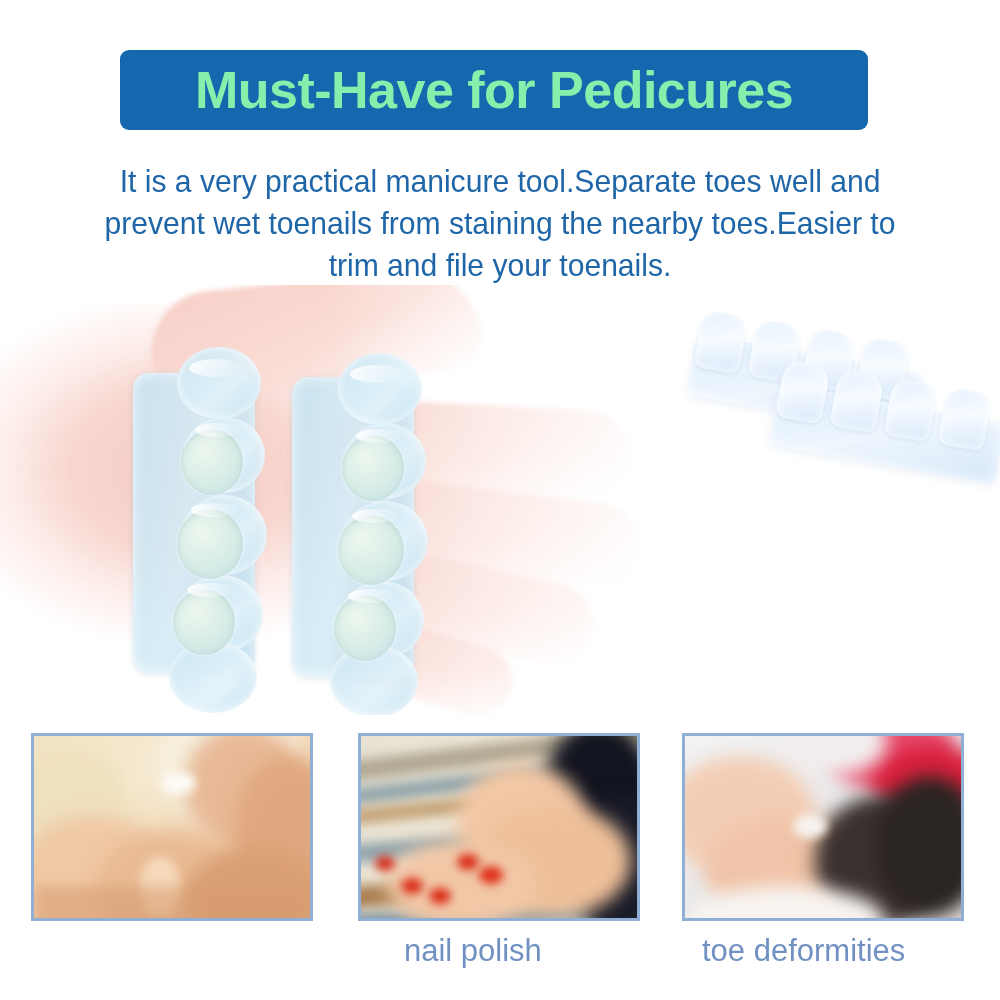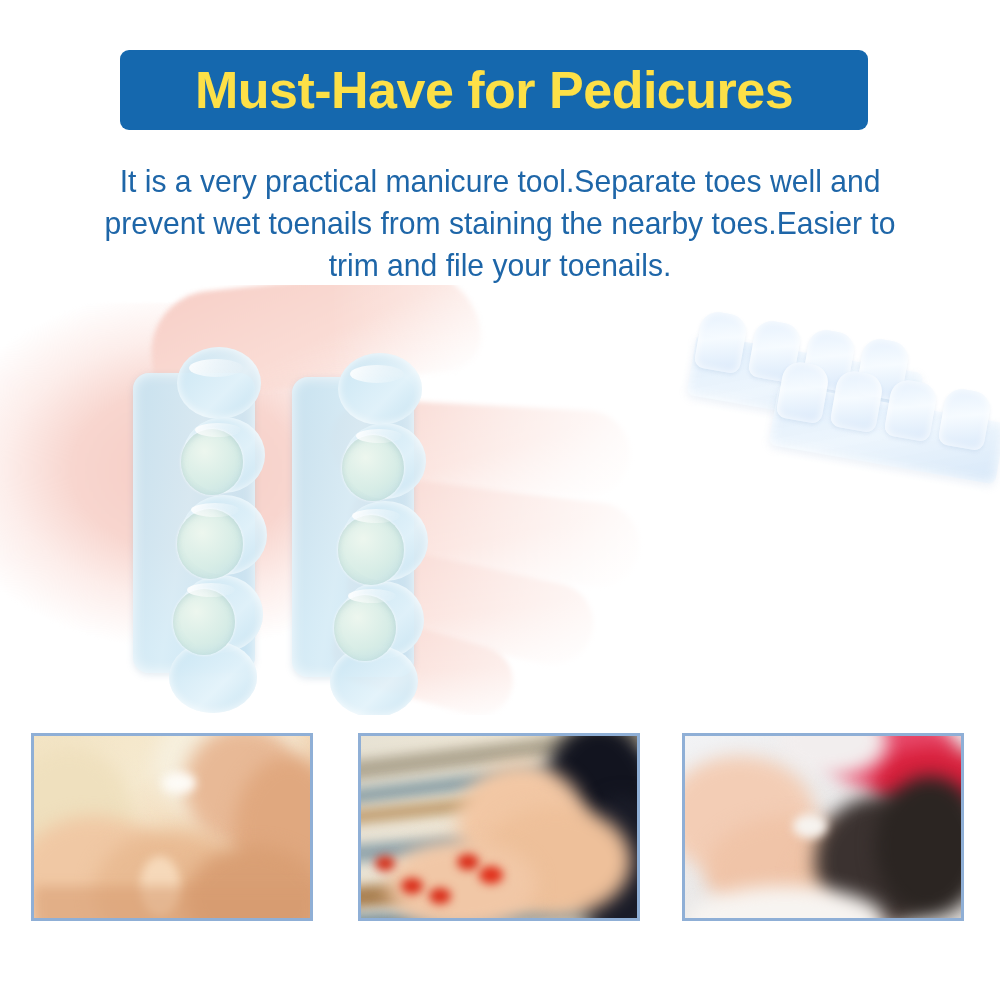--- a/index.html
+++ b/index.html
@@ -11,21 +11,21 @@
   }
   #page { position:relative; width:1000px; height:1000px; background:#fff; }
 
   
   .headline-banner{
     position:absolute; left:120px; top:50px; width:748px; height:80px;
     background:#1568ae; border-radius:9px;
     display:flex; align-items:center; justify-content:center;
   }
   .headline-text{
-    color:#fde047; font-size:52px; font-weight:bold; line-height:1;
+    color:#86efac; font-size:52px; font-weight:bold; line-height:1;
     letter-spacing:-0.5px; white-space:nowrap;
     font-family:"Liberation Sans", sans-serif;
   }
 
   
   .description{
     position:absolute; left:60px; top:160px; width:880px;
     text-align:center; color:#1e66a8;
     font-size:32px; line-height:1.32;
     font-family:"Liberation Sans Narrow","Liberation Sans", sans-serif;
@@ -224,14 +224,16 @@
       <div class="blob" style="left:-20px; top:20px;  width:150px; height:120px; background:#f3cdb5;"></div>
       <div class="blob" style="left:20px;  top:80px;  width:170px; height:110px; background:#f0c4a8;"></div>
       <div class="blob" style="left:110px; top:100px; width:120px; height:90px;  background:#eec2a4;"></div>
       <div class="blob" style="left:130px; top:60px;  width:130px; height:130px; background:#3b3230;"></div>
       <div class="blob" style="left:190px; top:40px;  width:110px; height:140px; background:#2b2522;"></div>
       <div class="blob" style="left:0;     top:150px; width:200px; height:70px;  background:#f7f4f1;"></div>
       <div class="blob blob-s" style="left:108px; top:78px;  width:34px; height:24px; background:#f6f3ef;"></div>
     </div>
   </div>
 
+  <div class="caption c2">nail polish</div>
+  <div class="caption c3">toe deformities</div>
 
 </div>
 
 </body></html>

